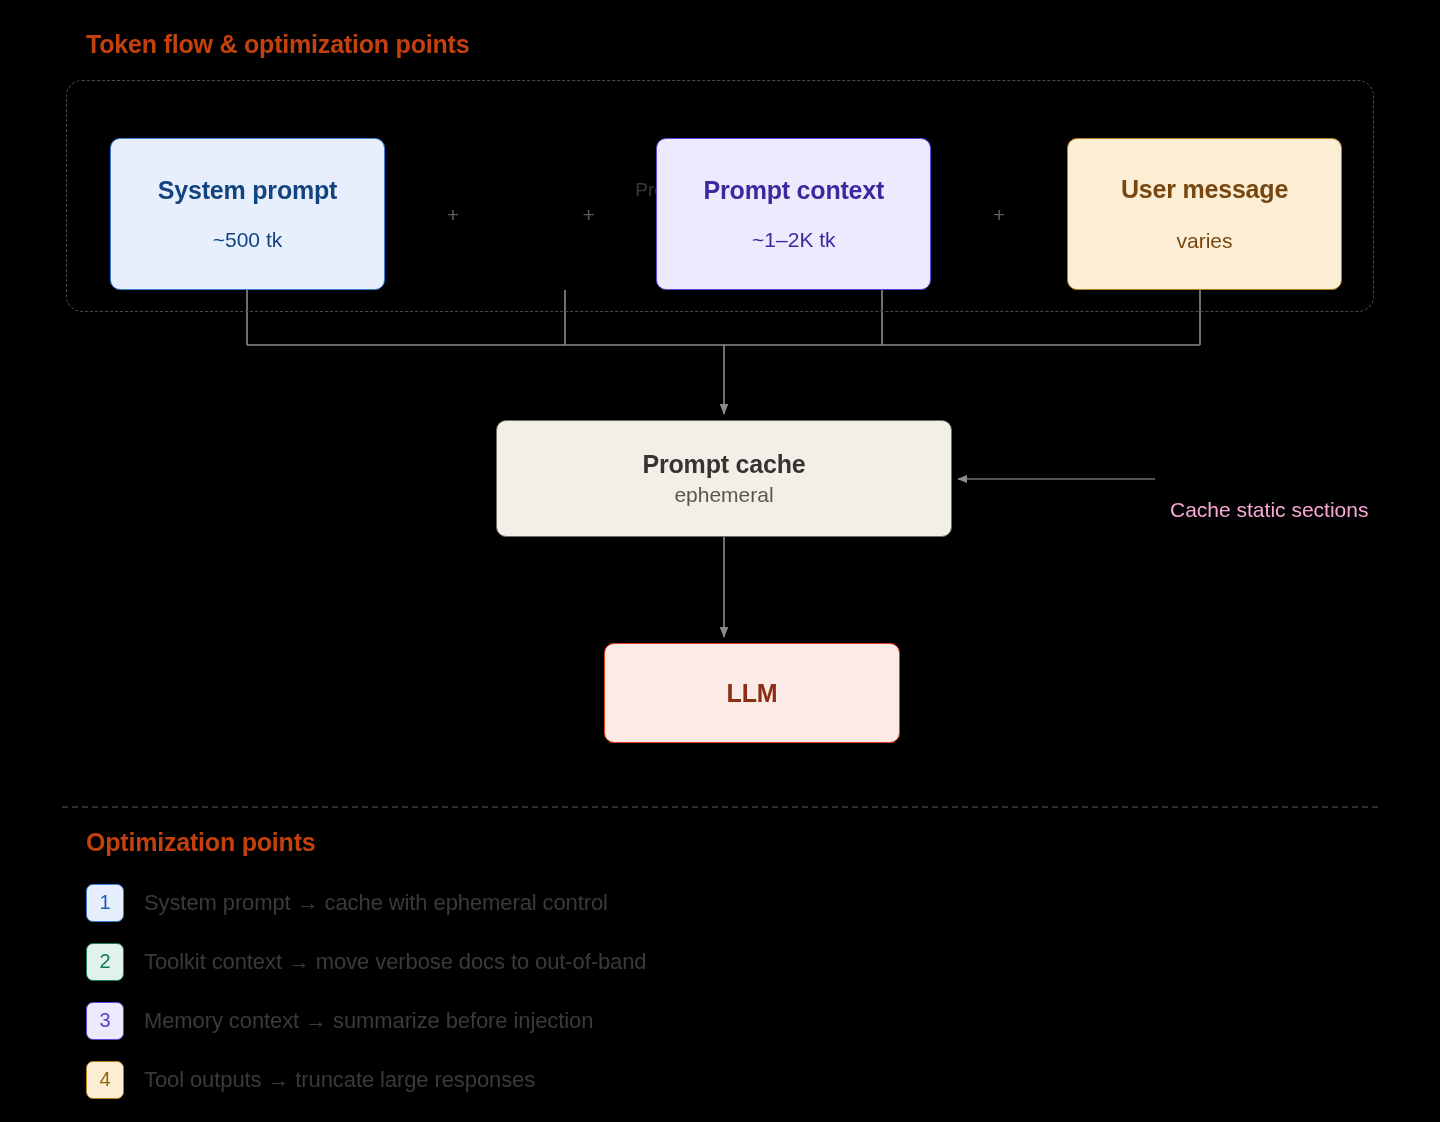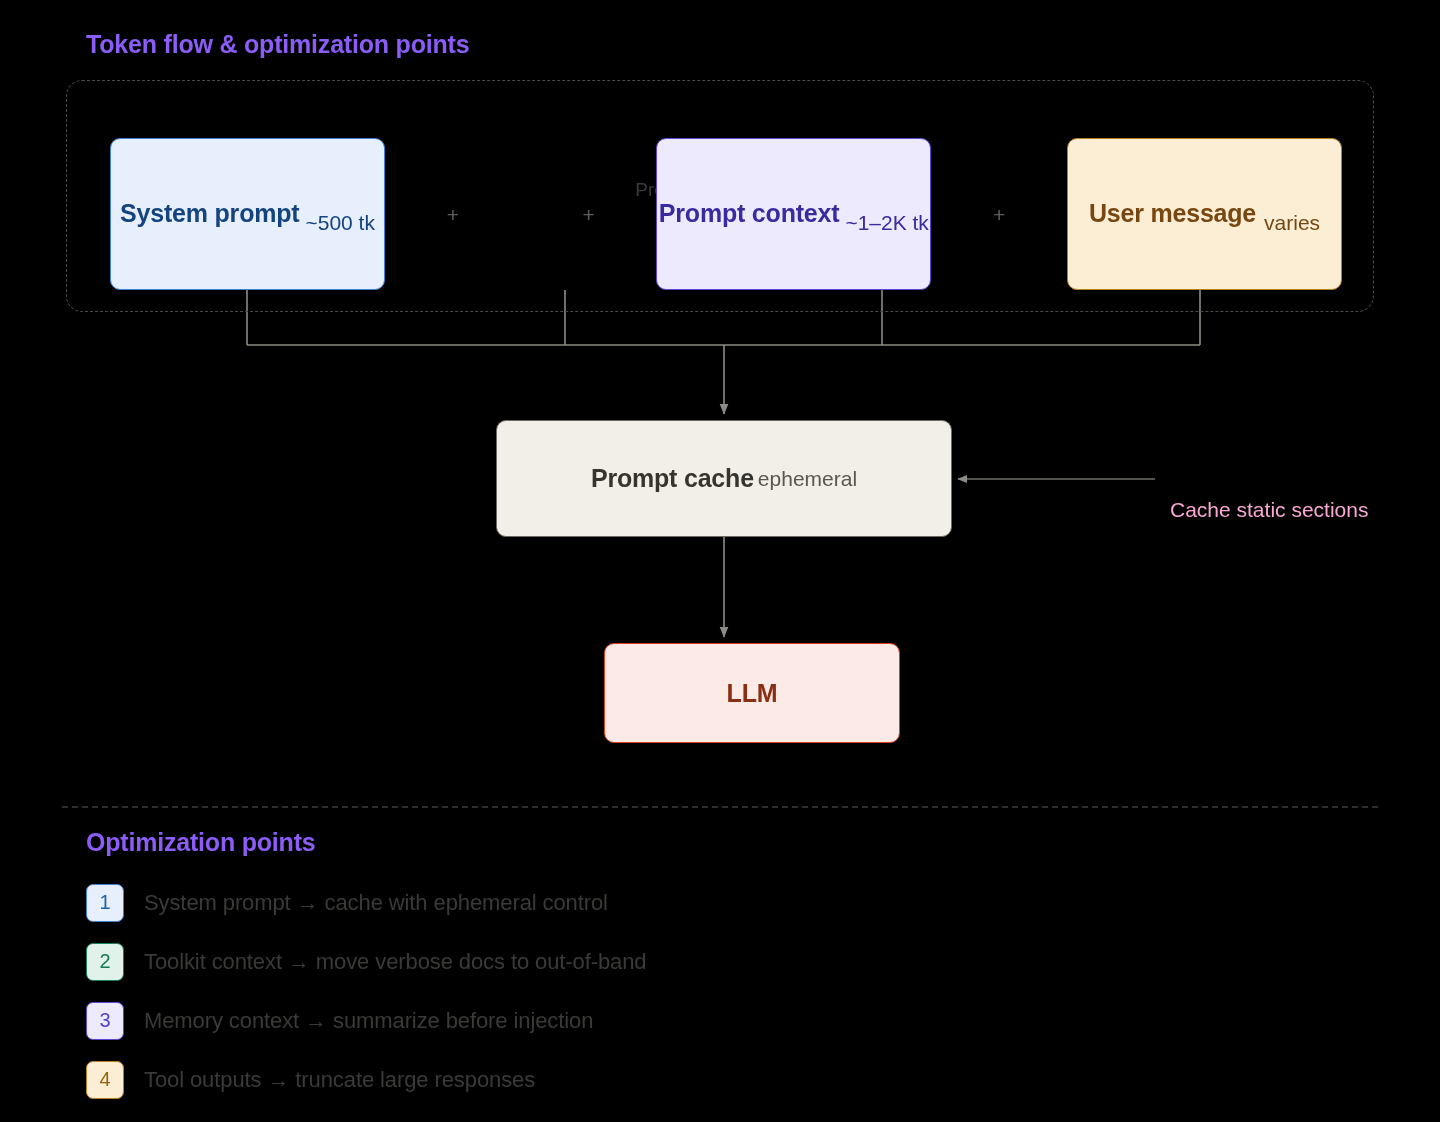--- a/index.html
+++ b/index.html
@@ -13,21 +13,21 @@
     position: relative;
     font-family: "Liberation Sans", sans-serif;
     overflow: hidden;
   }
 
   
   .section-title {
     position: absolute;
     font-size: 25px;
     font-weight: 700;
-    color: #8b5cf6;
+    color: #c2410c;
     letter-spacing: -0.2px;
     white-space: nowrap;
   }
   #flow-title { left: 86px; top: 30px; }
   #opt-title  { left: 86px; top: 828px; }
 
   
   #composition-group {
     position: absolute;
     left: 66px;
@@ -60,21 +60,21 @@
     align-items: center;
   }
   .comp-box {
     width: 275px;
     height: 152px;
     border-radius: 10px;
     box-sizing: border-box;
     border-width: 1.8px;
     border-style: solid;
     display: flex;
-    flex-direction: row;
+    flex-direction: column;
     align-items: center;
     justify-content: center;
     gap: 6px;
   }
   .comp-box .title {
     font-size: 25px;
     font-weight: 700;
     letter-spacing: -0.2px;
     line-height: 1.1;
   }
@@ -107,21 +107,21 @@
     height: 1122px;
     pointer-events: none;
   }
 
   
   .node {
     position: absolute;
     box-sizing: border-box;
     border-radius: 10px;
     display: flex;
-    flex-direction: row;
+    flex-direction: column;
     align-items: center;
     justify-content: center;
     gap: 4px;
   }
   #prompt-cache {
     left: 496px;
     top: 420px;
     width: 456px;
     height: 117px;
     background: #f2efe8;

